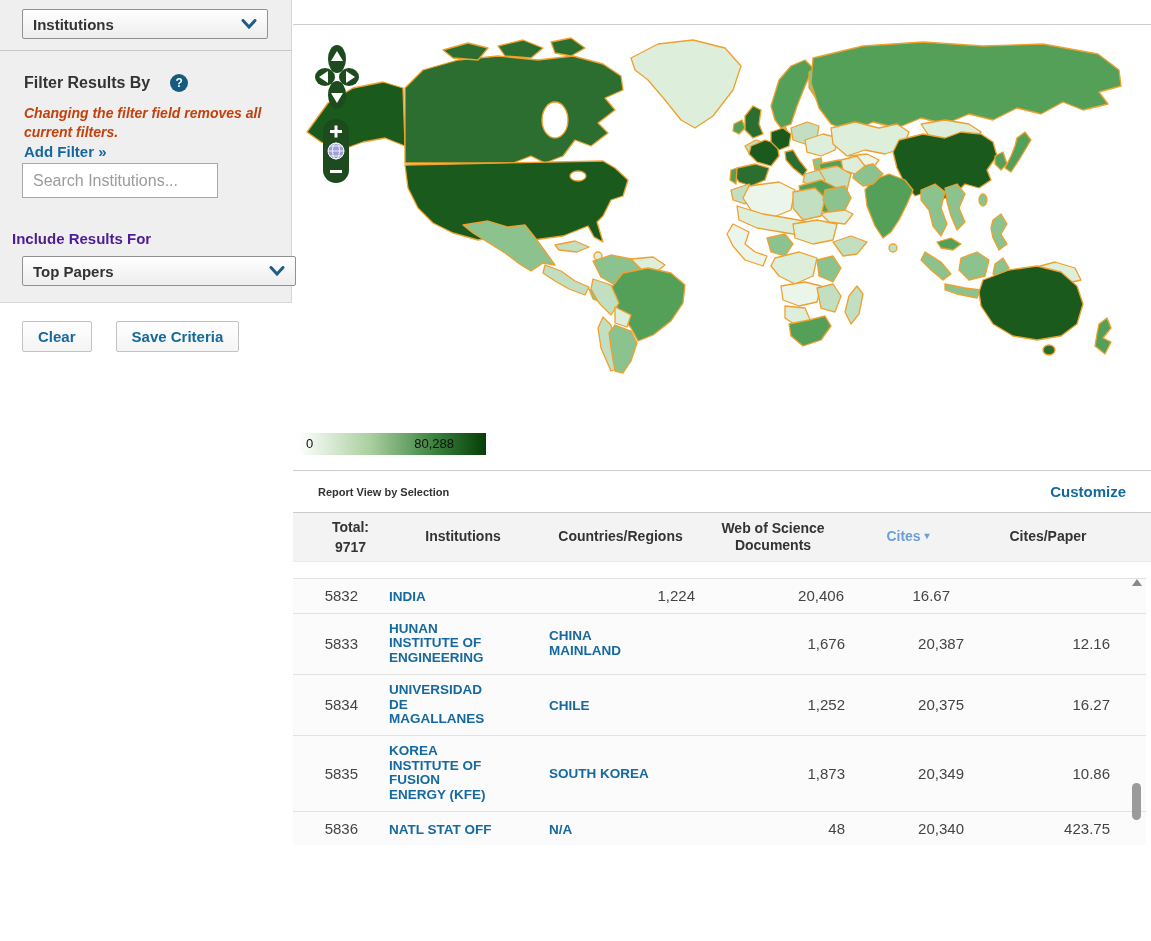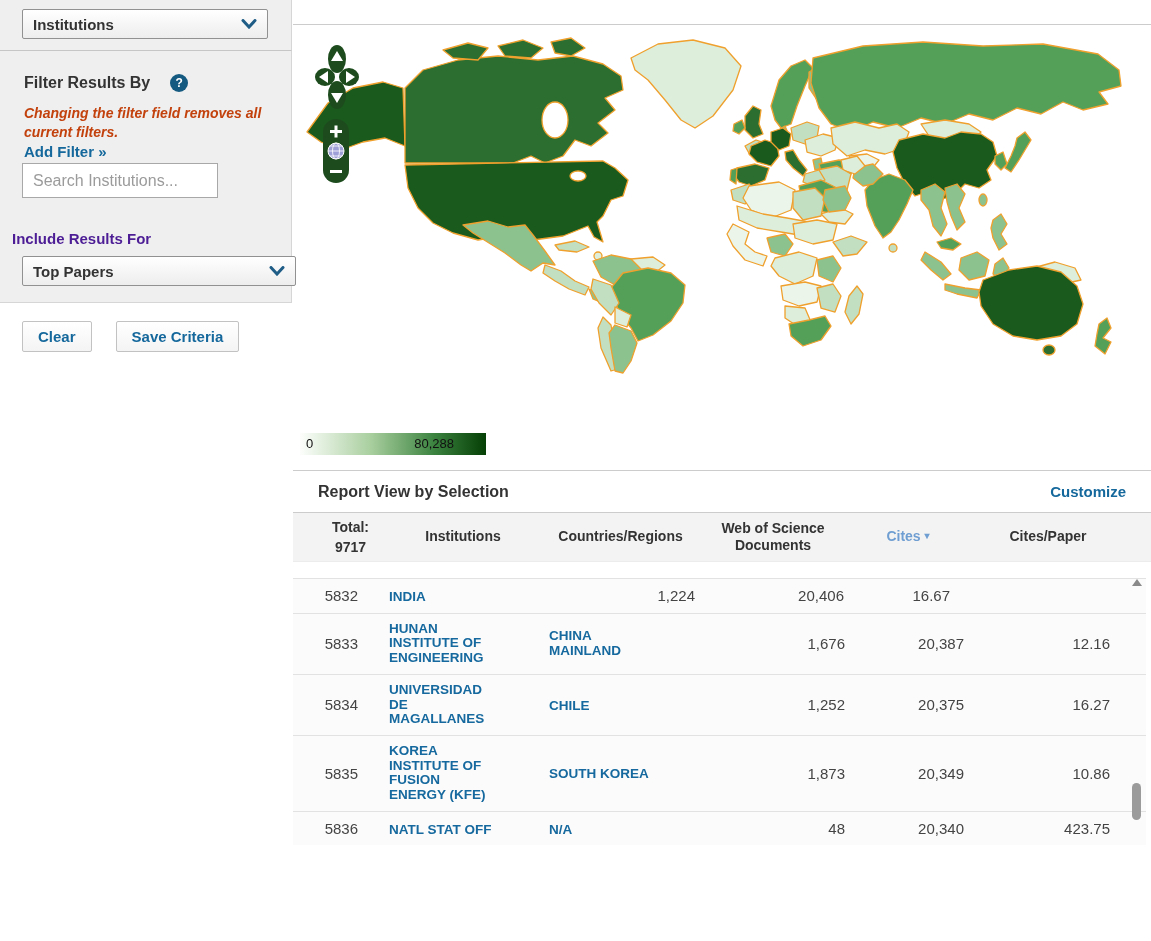--- a/index.html
+++ b/index.html
@@ -43,21 +43,21 @@
   .mapctl { position:absolute; cursor:pointer; }
   .legend { position:absolute; left:300px; top:433px; width:186px; height:22px;
             background:linear-gradient(to right,#fdfefc,#a9cf9f 38%,#3c8340 72%,#053f05); }
   .legend .lmin { position:absolute; left:6px; top:3px; font-size:13px; color:#111; }
   .legend .lmax { position:absolute; right:32px; top:3px; font-size:13px; color:#111; }
 
   
   .report-bar { position:absolute; left:293px; top:470px; right:0; height:42px;
                 border-top:1px solid #ccc; display:flex; align-items:center;
                 justify-content:space-between; padding:0 25px; background:#fff; }
-  .report-title { font-size:16px; font-weight:bold; color:#333; }
+  .report-title { font-size:11px; font-weight:bold; color:#333; }
   .customize { font-size:15px; font-weight:bold; color:#15689c; text-decoration:none; cursor:pointer; }
 
   
   .grid-cols { display:grid; grid-template-columns:90px 160px 155px 150px 120px 160px; }
   .thead { position:absolute; left:293px; top:512px; right:0; height:50px;
            background:#f3f3f3; border-top:1px solid #ccc; border-bottom:1px solid #ececec; }
   .thead .grid-cols { height:100%; align-items:center; }
   .th { font-size:14px; font-weight:bold; color:#333; text-align:center; line-height:1.25; }
   .th-total { text-align:center; padding-left:25px; line-height:1.45; }
   .th-cites { color:#6f9ed2; cursor:pointer; }

